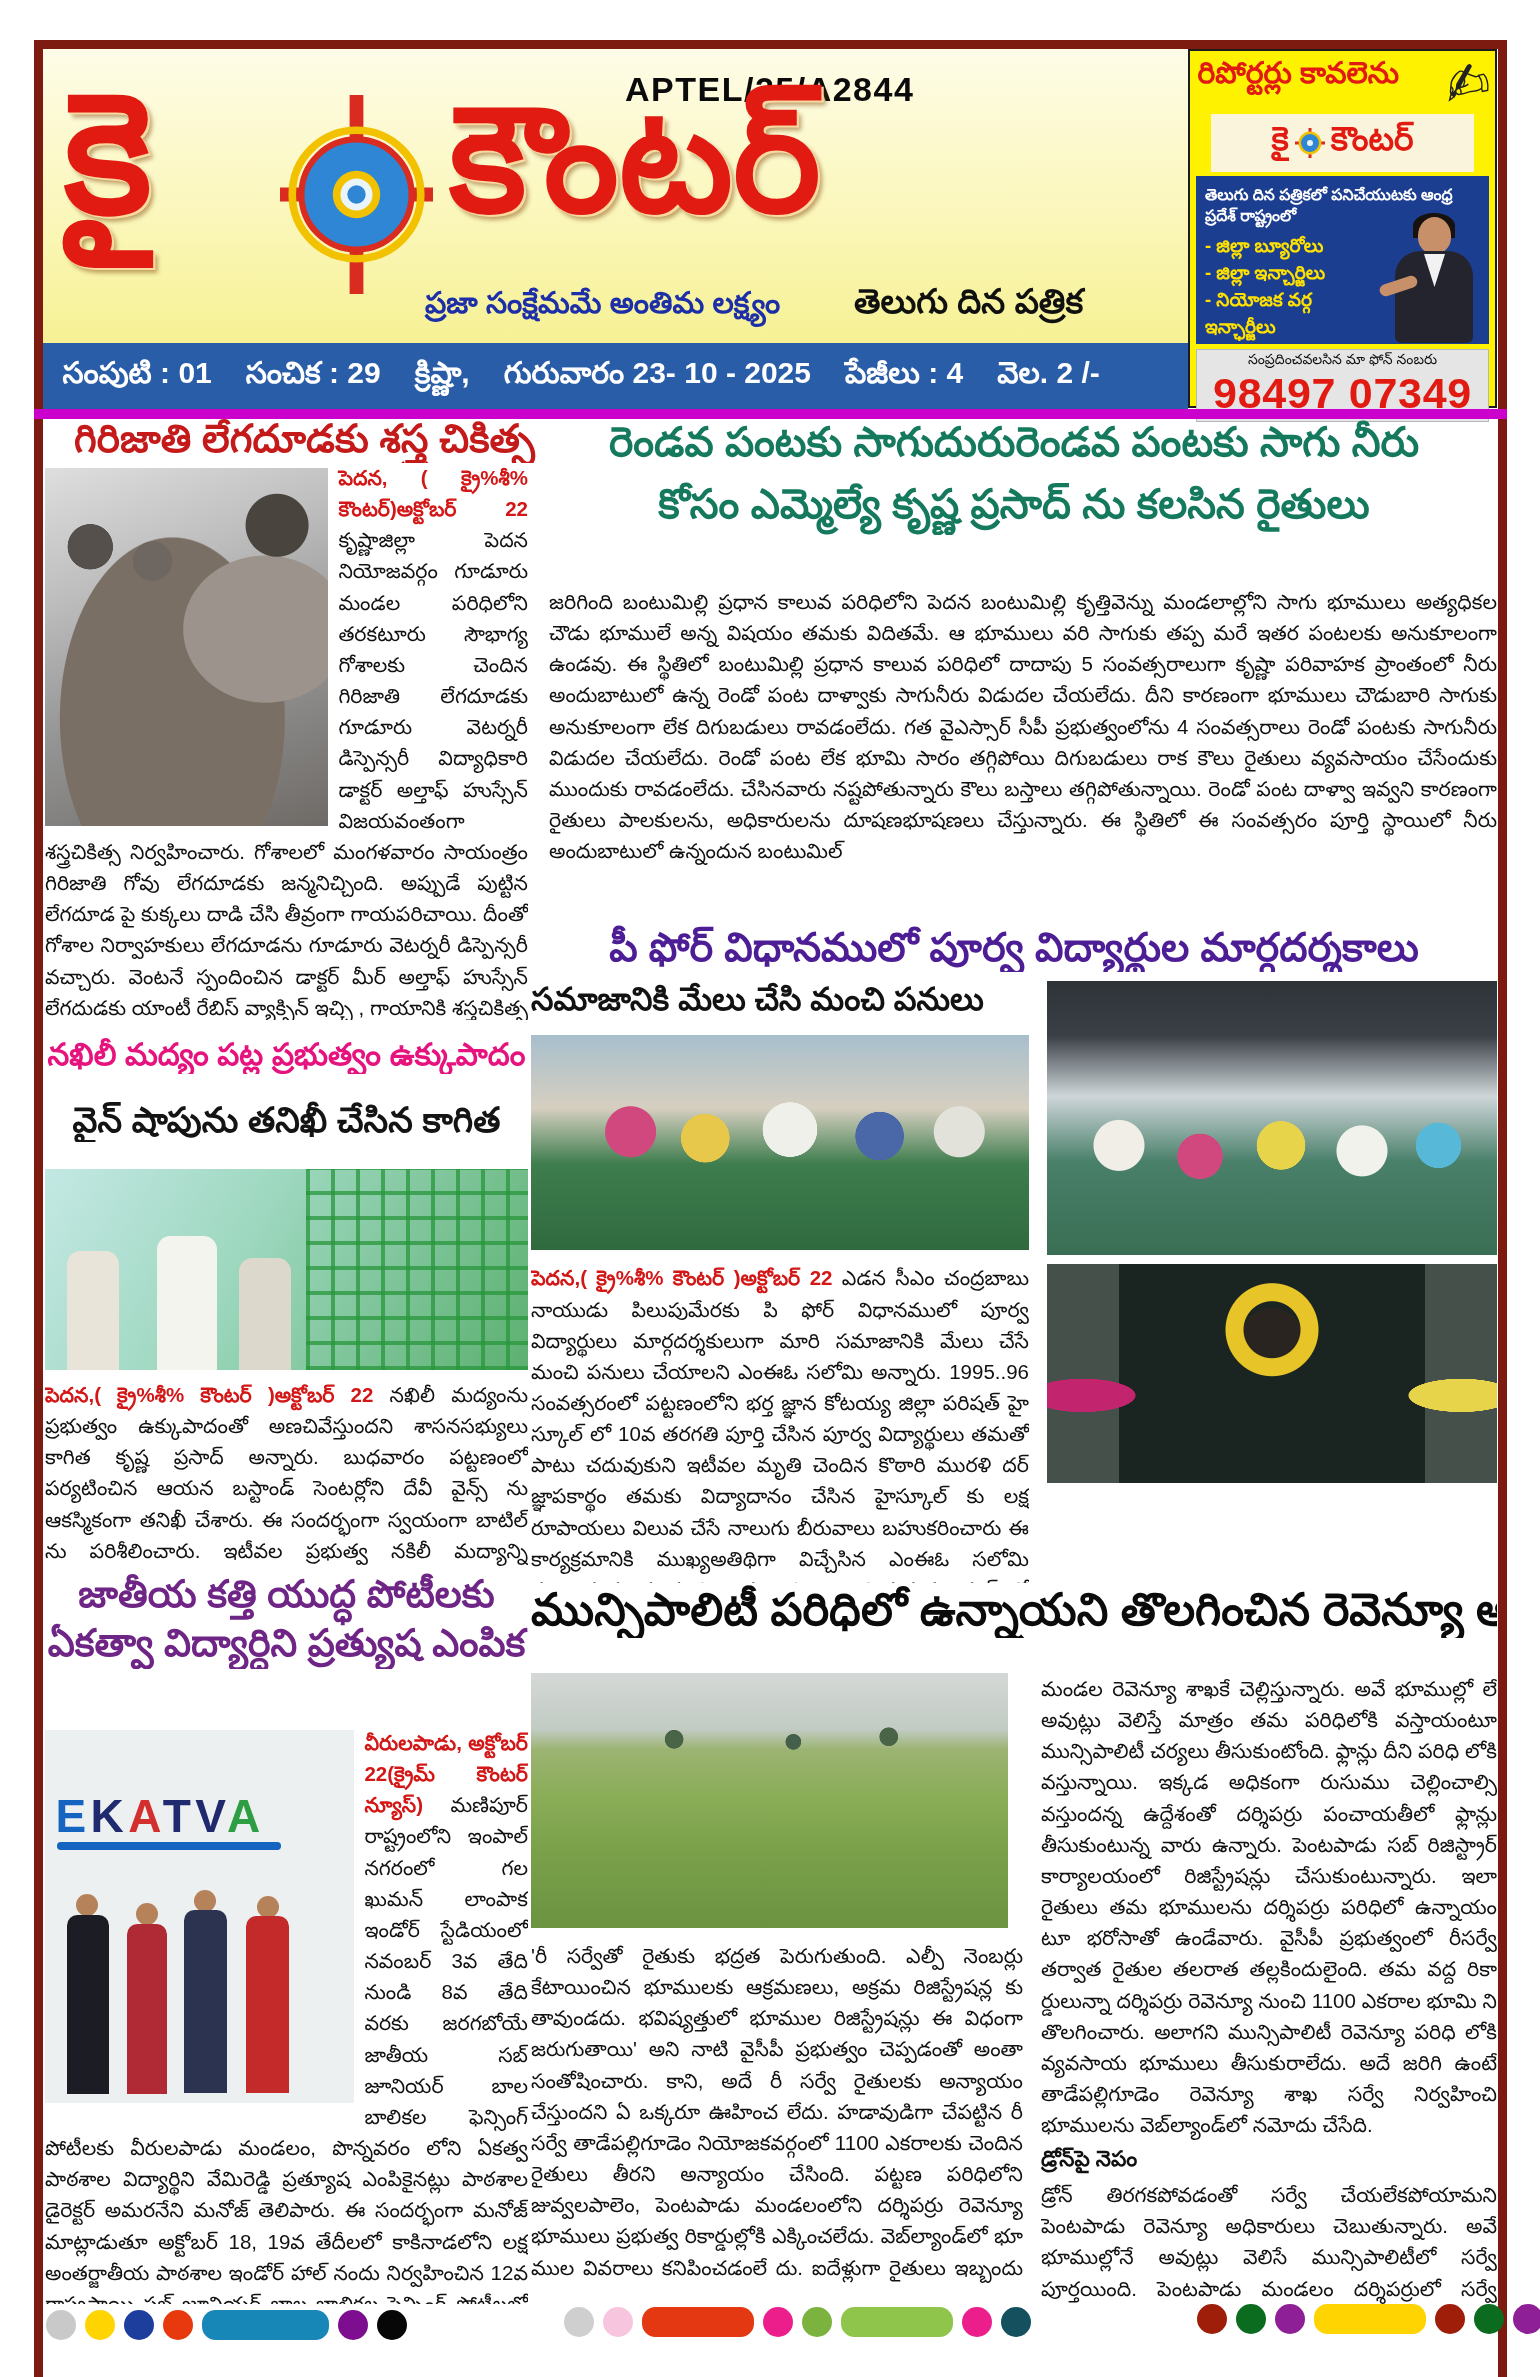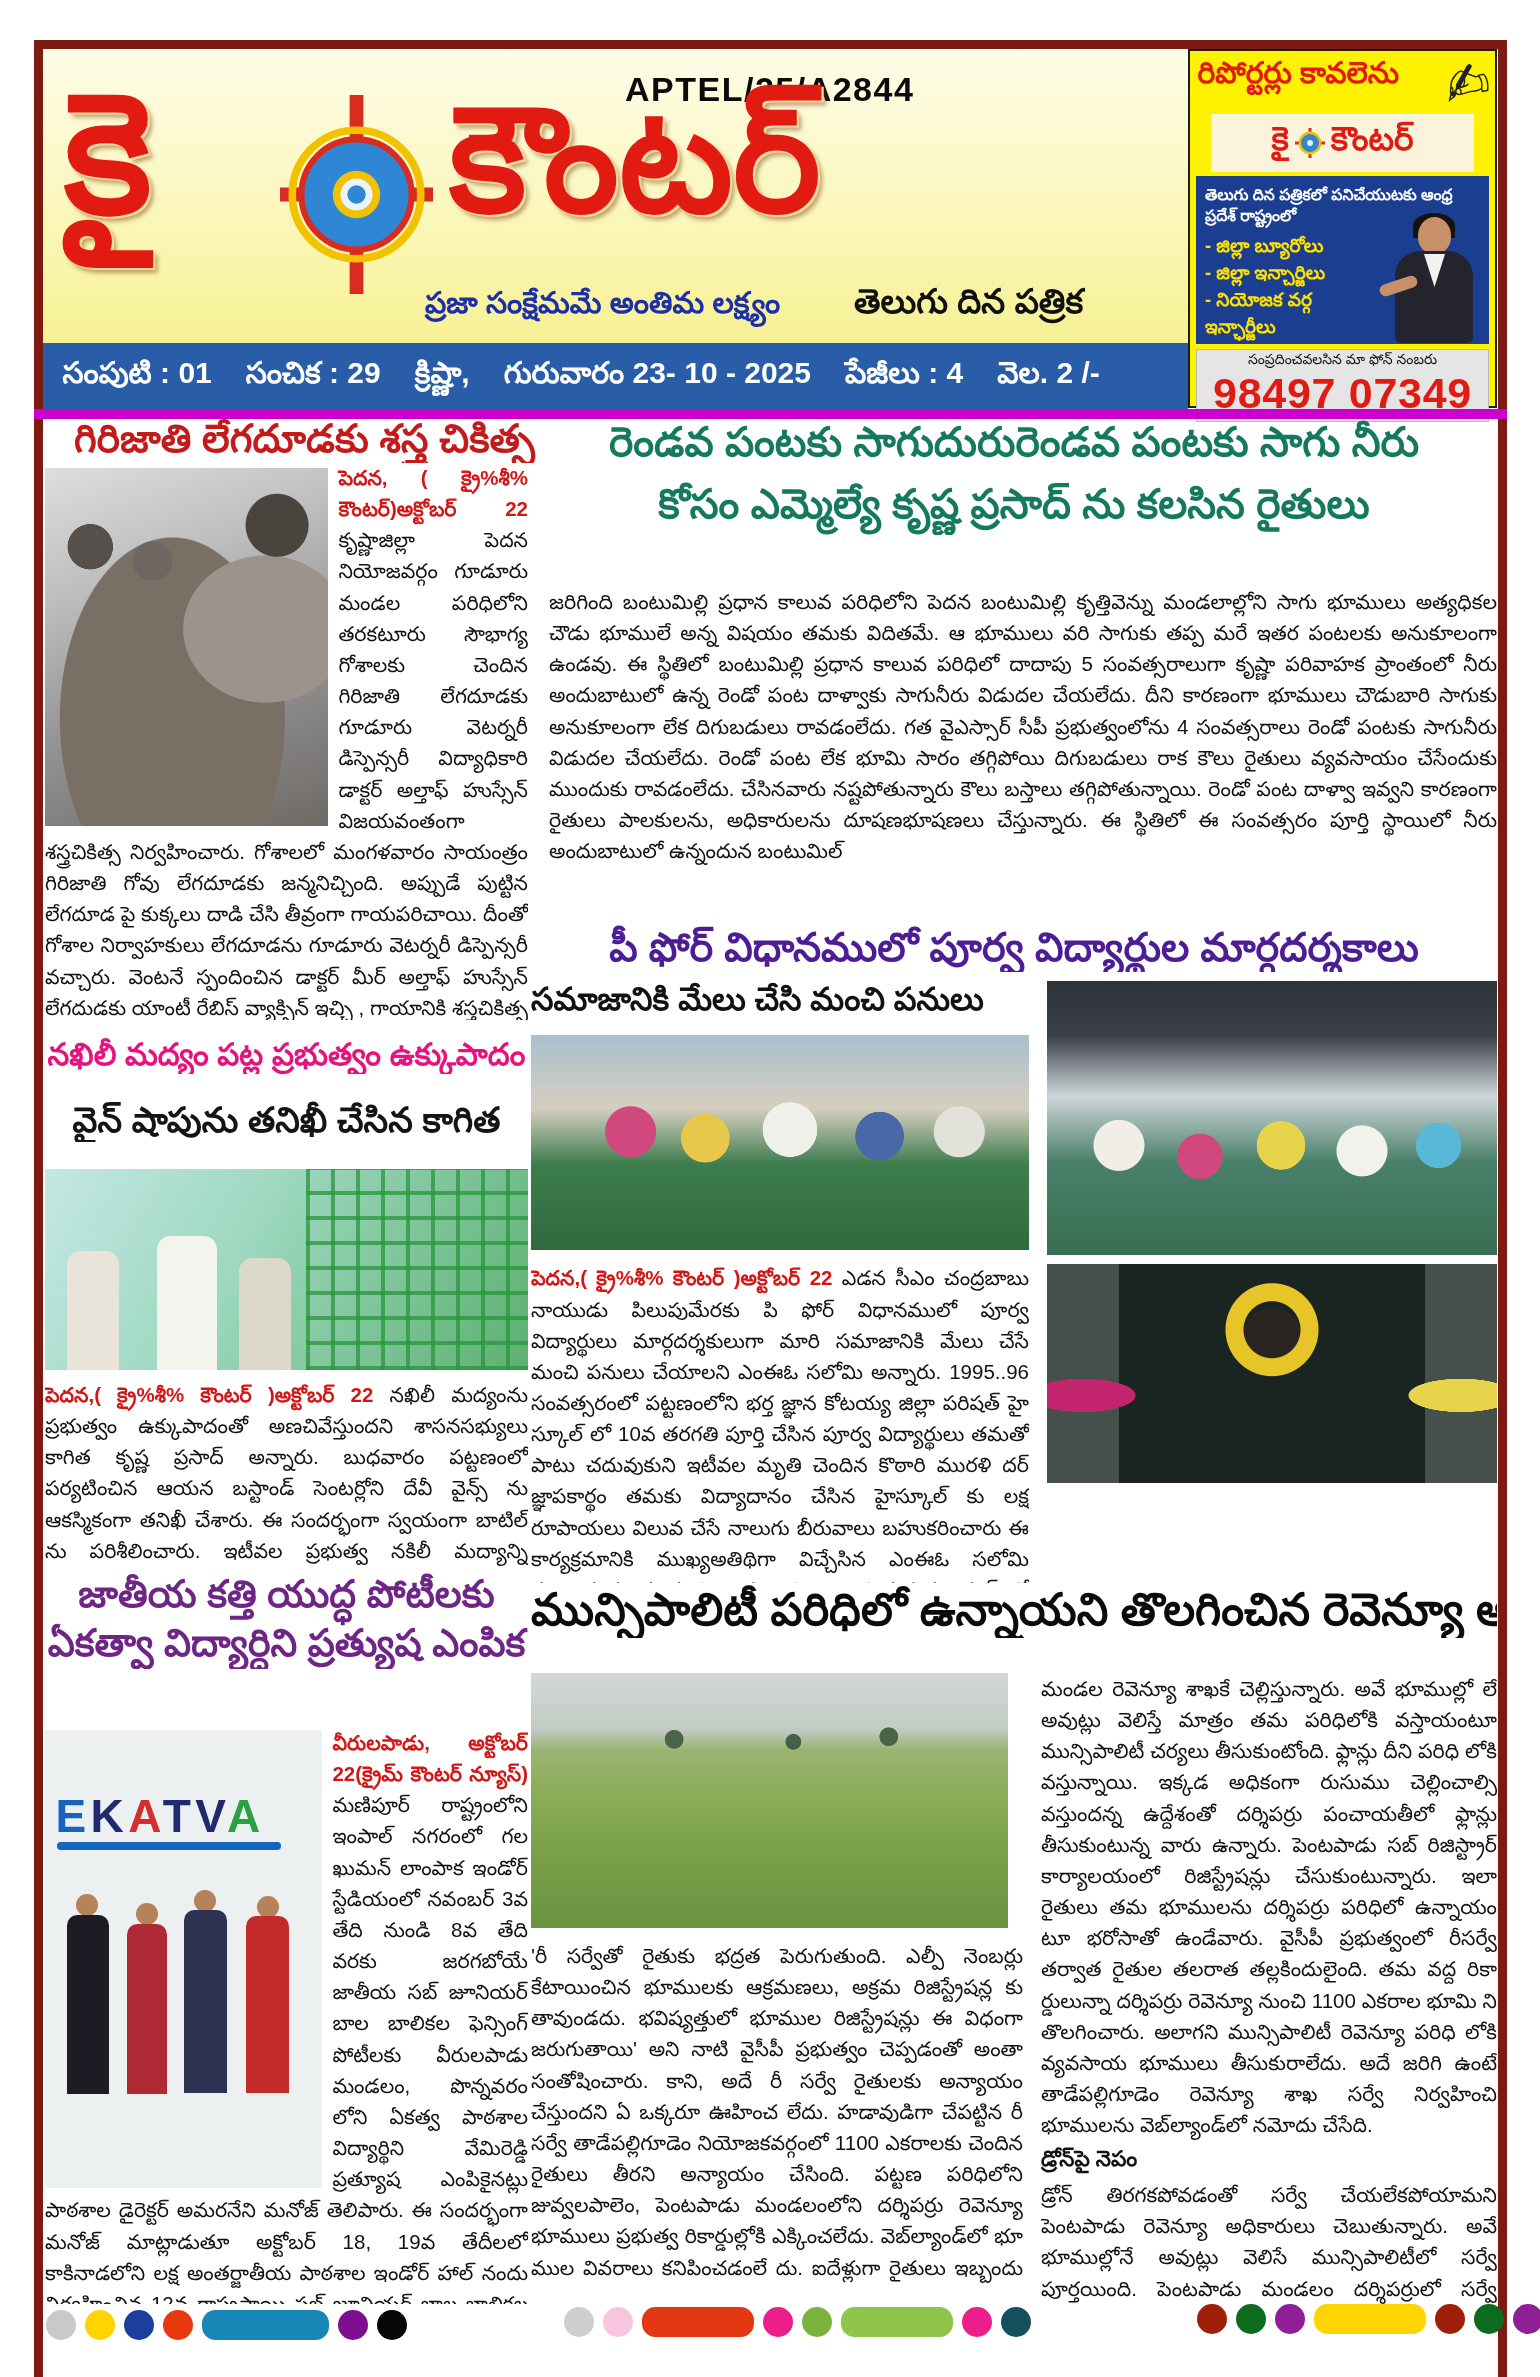--- a/index.html
+++ b/index.html
@@ -66,21 +66,21 @@
   .a2-photo{left:45px;top:1169px;width:483px;height:201px;
     background:linear-gradient(120deg,#c4e8e4 0%,#9ed8c0 40%,#5cb070 100%);}
   .a2-photo .mesh{position:absolute;right:0;top:0;width:46%;height:100%;
     background:
       repeating-linear-gradient(90deg,rgba(40,150,60,.75) 0 3.7px,transparent 3.7px 25px),
       repeating-linear-gradient(0deg,rgba(40,150,60,.75) 0 3.7px,transparent 3.7px 25px);}
   .a2-photo .fig{position:absolute;bottom:0;border-radius:13.4px 13.4px 0 0;}
   .a2-body{left:45px;top:1379px;width:483px;height:191px;}
   .a3-head{left:45px;top:1570px;width:483px;font-size:38px;color:#6E2585;line-height:1.3;}
   .a3-body{left:45px;top:1727px;width:483px;height:577px;}
-  .ph-ekatva{float:left;width:277px;height:458px;margin:3px 10.4px 4.5px 0;background:#edf0f1;}
+  .ph-ekatva{float:left;width:277px;height:373px;margin:3px 10.4px 4.5px 0;background:#edf0f1;padding-left:32px;}
   .ek-logo{position:absolute;left:10.4px;top:52px;font-size:46px;font-weight:bold;letter-spacing:4.5px;}
   .ek-bar{position:absolute;left:12px;top:112px;width:224px;height:7.5px;background:#1565C0;border-radius:3.7px;}
   .ek-person{position:absolute;border-radius:10.4px 10.4px 0 0;}
   .ek-head{position:absolute;width:22.4px;height:22.4px;border-radius:50%;background:#b5825a;}
   .dots-row{display:flex;align-items:center;gap:9px;}
   .dots-left{left:46px;top:2310px;}
   .dots-mid{left:564px;top:2307px;}
   .dots-right{left:1197px;top:2304px;}
   .dot{width:30px;height:30px;border-radius:50%;display:inline-block;}
   .dot.pill{border-radius:13.4px;}

